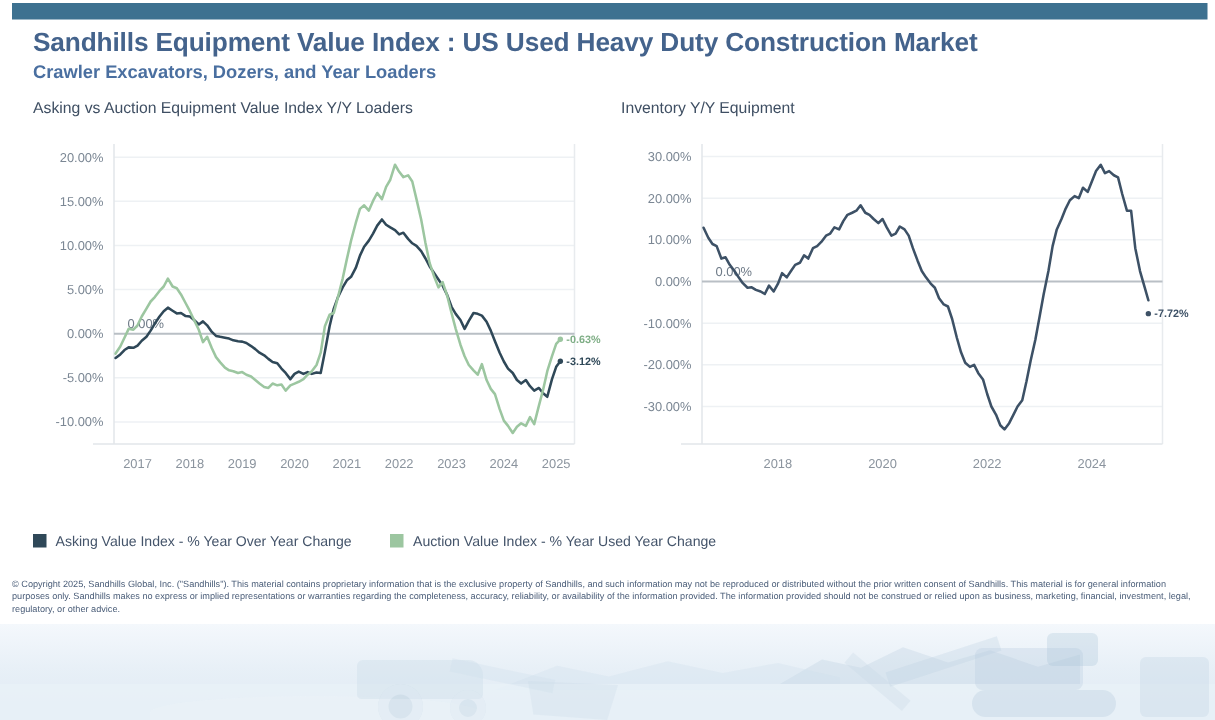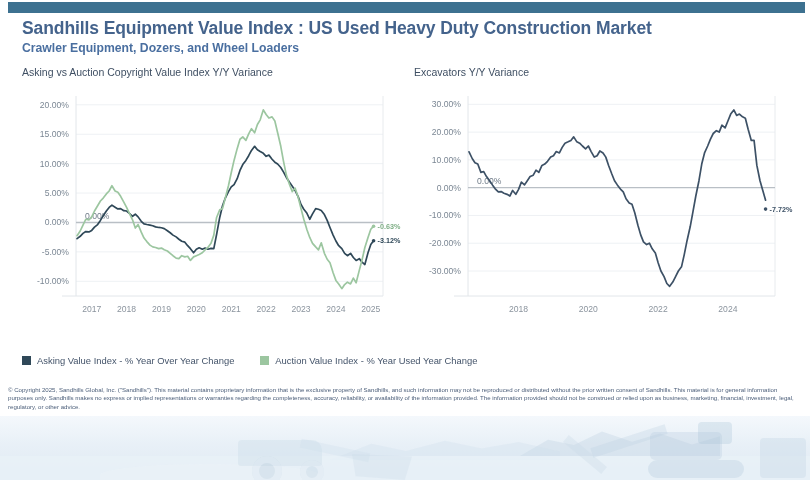--- a/index.html
+++ b/index.html
@@ -88,24 +88,24 @@
   }
 </style>
 </head>
 <body>
 
 <div id="page">
 
   <div class="top-bar" style="background: rgb(61, 113, 144);"></div>
 
   <div class="title">Sandhills Equipment Value Index : US Used Heavy Duty Construction Market</div>
-  <div class="subtitle">Crawler Equipment, Dozers, and Wheel Loaders</div>
+  <div class="subtitle">Crawler Excavators, Dozers, and Year Loaders</div>
 
   <div class="panel" style="left:20px;top:66px;width:385px;height:275px;">
-    <div class="panel-title" style="left:2px;top:0;">Asking vs Auction Copyright Value Index Y/Y Variance</div>
+    <div class="panel-title" style="left:2px;top:0;">Asking vs Auction Equipment Value Index Y/Y Loaders</div>
     <svg class="chart-svg" id="chart-left" style="left:0;top:14px;" width="385" height="260">
         <rect x="56" y="16" width="307" height="200" fill="#ffffff"></rect>
         <line x1="56" y1="24.823529411764696" x2="363" y2="24.823529411764696" stroke="#eef1f4" stroke-width="1"></line>
         <line x1="56" y1="54.235294117647044" x2="363" y2="54.235294117647044" stroke="#eef1f4" stroke-width="1"></line>
         <line x1="56" y1="83.64705882352942" x2="363" y2="83.64705882352942" stroke="#eef1f4" stroke-width="1"></line>
         <line x1="56" y1="113.05882352941177" x2="363" y2="113.05882352941177" stroke="#eef1f4" stroke-width="1"></line>
         <line x1="56" y1="171.88235294117646" x2="363" y2="171.88235294117646" stroke="#eef1f4" stroke-width="1"></line>
         <line x1="56" y1="201.2941176470588" x2="363" y2="201.2941176470588" stroke="#eef1f4" stroke-width="1"></line>
         <line x1="56" y1="16" x2="56" y2="216" stroke="#e2e6ea" stroke-width="1"></line>
         <line x1="363" y1="16" x2="363" y2="216" stroke="#e8ebee" stroke-width="1"></line>
@@ -131,21 +131,21 @@
         <path d="M57.05,158.65 L60.19,156.29 L62.98,153.35 L65.77,151.59 L68.91,151.88 L71.70,150.41 L74.49,147.18 L77.63,144.53 L80.42,140.41 L83.21,135.71 L86.35,131.00 L89.14,127.47 L91.93,125.12 L95.07,127.18 L97.86,128.94 L100.65,128.65 L103.79,130.71 L106.59,131.00 L109.38,133.35 L112.52,136.29 L115.31,134.24 L118.10,136.88 L121.24,141.29 L124.03,143.94 L126.82,144.53 L129.96,145.12 L132.75,145.71 L135.54,146.88 L138.68,147.47 L141.47,147.76 L144.26,148.65 L147.40,150.71 L150.19,152.76 L152.98,155.12 L156.12,156.88 L158.91,159.24 L161.71,161.29 L164.85,162.18 L167.64,165.71 L170.43,168.65 L173.57,172.76 L176.36,169.24 L179.15,167.76 L182.29,169.24 L185.08,168.06 L187.87,169.24 L191.01,168.35 L193.80,168.65 L196.59,154.53 L199.73,137.47 L202.52,125.71 L205.31,118.06 L208.45,111.59 L211.24,106.88 L214.04,104.53 L217.18,98.65 L219.97,90.41 L222.76,84.53 L225.90,80.41 L228.69,75.71 L231.48,70.41 L234.62,66.29 L237.41,69.82 L240.20,71.59 L243.34,73.35 L246.13,76.29 L248.92,75.12 L252.06,79.24 L254.85,82.18 L257.64,83.94 L260.78,87.47 L263.57,92.18 L266.36,97.47 L269.50,102.18 L272.30,106.29 L275.09,110.41 L278.23,116.88 L281.02,124.53 L283.81,129.24 L286.95,133.35 L289.74,139.24 L292.53,133.94 L295.67,128.65 L298.46,129.24 L301.25,130.41 L304.39,134.53 L307.18,140.41 L309.97,147.47 L313.11,155.12 L315.90,161.00 L318.69,165.71 L321.83,168.65 L324.63,173.35 L327.42,175.71 L330.56,173.35 L333.35,177.47 L336.14,180.41 L339.28,178.65 L342.07,182.18 L344.86,184.53 L348.00,172.76 L350.79,164.53 L353.58,160.82" fill="none" stroke="#2f4858" stroke-width="1.7" stroke-linejoin="round" stroke-linecap="round"></path>
         <circle cx="353.5806818181824" cy="160.8235294117647" r="1.8" fill="#2f4858"></circle>
         <text x="357.5806818181824" y="163.3235294117647" class="end-label" fill="#2f4858">-3.12%</text>
         <path d="M57.05,155.71 L60.19,151.00 L62.98,145.12 L65.77,139.24 L68.91,139.82 L71.70,136.88 L74.49,131.00 L77.63,125.71 L80.42,121.00 L83.21,118.06 L86.35,113.94 L89.14,111.00 L91.93,105.71 L95.07,111.00 L97.86,112.18 L100.65,116.29 L103.79,122.18 L106.59,127.47 L109.38,133.35 L112.52,139.82 L115.31,148.06 L118.10,144.53 L121.24,152.18 L124.03,158.06 L126.82,161.59 L129.96,165.12 L132.75,166.88 L135.54,167.47 L138.68,168.65 L141.47,168.06 L144.26,169.82 L147.40,171.00 L150.19,173.35 L152.98,175.71 L156.12,178.06 L158.91,178.65 L161.71,175.71 L164.85,176.88 L167.64,176.29 L170.43,180.41 L173.57,176.88 L176.36,175.71 L179.15,174.53 L182.29,172.76 L185.08,169.82 L187.87,167.47 L191.01,163.35 L193.80,155.12 L196.59,137.47 L199.73,129.82 L202.52,128.65 L205.31,118.06 L208.45,105.71 L211.24,92.76 L214.04,80.41 L217.18,68.65 L219.97,59.24 L222.76,56.88 L225.90,60.41 L228.69,53.94 L231.48,48.65 L234.62,52.76 L237.41,44.53 L240.20,39.82 L243.34,29.82 L246.13,34.53 L248.92,38.06 L252.06,36.88 L254.85,41.00 L257.64,52.76 L260.78,66.29 L263.57,81.59 L266.36,95.12 L269.50,104.53 L272.30,111.59 L275.09,108.06 L278.23,117.47 L281.02,128.65 L283.81,139.24 L286.95,149.82 L289.74,157.47 L292.53,163.35 L295.67,166.88 L298.46,169.82 L301.25,162.76 L304.39,173.35 L307.18,179.24 L309.97,182.76 L313.11,192.76 L315.90,200.41 L318.69,203.94 L321.83,208.65 L324.63,204.53 L327.42,202.18 L330.56,203.94 L333.35,198.06 L336.14,202.76 L339.28,190.41 L342.07,179.82 L344.86,167.47 L348.00,157.47 L350.79,149.24 L353.58,146.18" fill="none" stroke="#9cc6a0" stroke-width="1.7" stroke-linejoin="round" stroke-linecap="round"></path>
         <circle cx="353.5806818181824" cy="146.1764705882353" r="1.8" fill="#9cc6a0"></circle>
         <text x="357.5806818181824" y="148.6764705882353" class="end-label" fill="#7fae86">-0.63%</text>
       </svg>
   </div>
 
   <div class="panel" style="left:412px;top:66px;width:385px;height:275px;">
-    <div class="panel-title" style="left:2px;top:0;">Excavators Y/Y Variance</div>
+    <div class="panel-title" style="left:2px;top:0;">Inventory Y/Y Equipment</div>
     <svg class="chart-svg" id="chart-right" style="left:0;top:14px;" width="385" height="260">
         <rect x="56" y="16" width="307" height="200" fill="#ffffff"></rect>
         <line x1="56" y1="24.333333333333314" x2="363" y2="24.333333333333314" stroke="#eef1f4" stroke-width="1"></line>
         <line x1="56" y1="52.111111111111114" x2="363" y2="52.111111111111114" stroke="#eef1f4" stroke-width="1"></line>
         <line x1="56" y1="79.88888888888889" x2="363" y2="79.88888888888889" stroke="#eef1f4" stroke-width="1"></line>
         <line x1="56" y1="135.44444444444446" x2="363" y2="135.44444444444446" stroke="#eef1f4" stroke-width="1"></line>
         <line x1="56" y1="163.22222222222223" x2="363" y2="163.22222222222223" stroke="#eef1f4" stroke-width="1"></line>
         <line x1="56" y1="191" x2="363" y2="191" stroke="#eef1f4" stroke-width="1"></line>
         <line x1="56" y1="16" x2="56" y2="216" stroke="#e2e6ea" stroke-width="1"></line>
         <line x1="363" y1="16" x2="363" y2="216" stroke="#e8ebee" stroke-width="1"></line>

